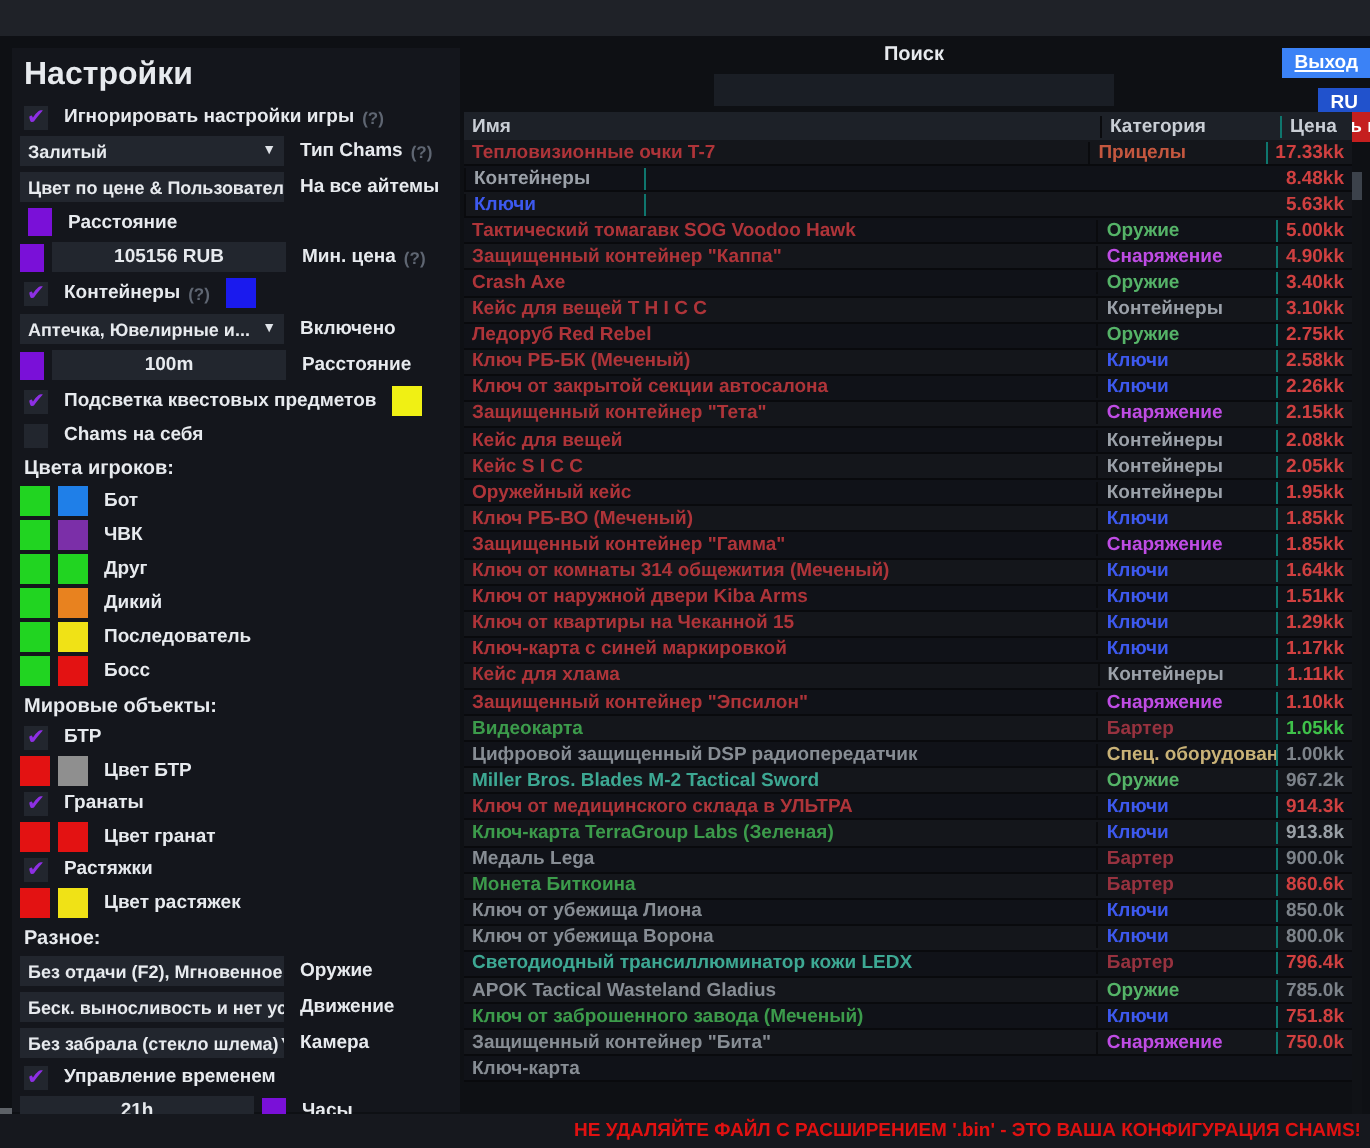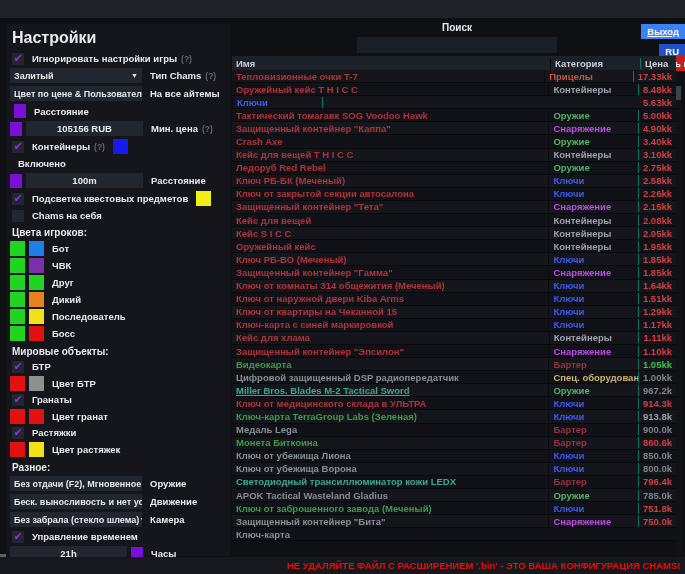--- a/index.html
+++ b/index.html
@@ -104,20 +104,24 @@
   <div class="row">
     <div class="chk">
         <span style="color: rgb(141, 47, 227);">✔</span>
       </div>
     <span class="lab">Контейнеры</span>
     <span class="help">(?)</span>
     <div class="sw15 gap8" style="background: rgb(26, 26, 238);"></div>
   </div>
 
   <div class="row">
+    <div class="dd">
+      <span>Аптечка, Ювелирные и...</span>
+      <span class="arr">▼</span>
+    </div>
     <span class="lab">Включено</span>
   </div>
 
   <div class="row">
     <div class="sw12" style="background: rgb(122, 16, 216);"></div>
     <div class="inp short gap4">100m</div>
     <span class="lab">Расстояние</span>
   </div>
 
   <div class="row">
@@ -270,21 +274,20 @@
   </div>
   <div>
 
       <div class="trow">
         <div class="col-name" style="color: rgb(174, 52, 57);">Тепловизионные очки T-7</div>
         <div class="col-cat" style="color: rgb(196, 87, 63);">Прицелы</div>
         <div class="col-price" style="color: rgb(208, 64, 64);">17.33kk</div>
       </div>
 
       <div class="trow">
-        <div class="col-name" style="color: rgb(174, 52, 57);">Оружейный кейс T H I C C</div>
         <div class="col-cat" style="color: rgb(155, 161, 169);">Контейнеры</div>
         <div class="col-price" style="color: rgb(208, 64, 64);">8.48kk</div>
       </div>
 
       <div class="trow">
         <div class="col-cat" style="color: rgb(61, 89, 239);">Ключи</div>
         <div class="col-price" style="color: rgb(208, 64, 64);">5.63kk</div>
       </div>
 
       <div class="trow">
@@ -407,21 +410,21 @@
         <div class="col-price" style="color: rgb(63, 194, 74);">1.05kk</div>
       </div>
 
       <div class="trow">
         <div class="col-name" style="color: rgb(135, 141, 148);">Цифровой защищенный DSP радиопередатчик</div>
         <div class="col-cat" style="color: rgb(201, 178, 119);">Спец. оборудование</div>
         <div class="col-price" style="color: rgb(125, 131, 138);">1.00kk</div>
       </div>
 
       <div class="trow">
-        <div class="col-name" style="color: rgb(61, 168, 147); text-decoration: underline;">Miller Bros. Blades M-2 Tactical Sword</div>
+        <div class="col-name" style="color: rgb(61, 168, 147);">Miller Bros. Blades M-2 Tactical Sword</div>
         <div class="col-cat" style="color: rgb(85, 179, 104);">Оружие</div>
         <div class="col-price" style="color: rgb(125, 131, 138);">967.2k</div>
       </div>
 
       <div class="trow">
         <div class="col-name" style="color: rgb(174, 52, 57);">Ключ от медицинского склада в УЛЬТРА</div>
         <div class="col-cat" style="color: rgb(61, 89, 239);">Ключи</div>
         <div class="col-price" style="color: rgb(208, 64, 64);">914.3k</div>
       </div>
 

